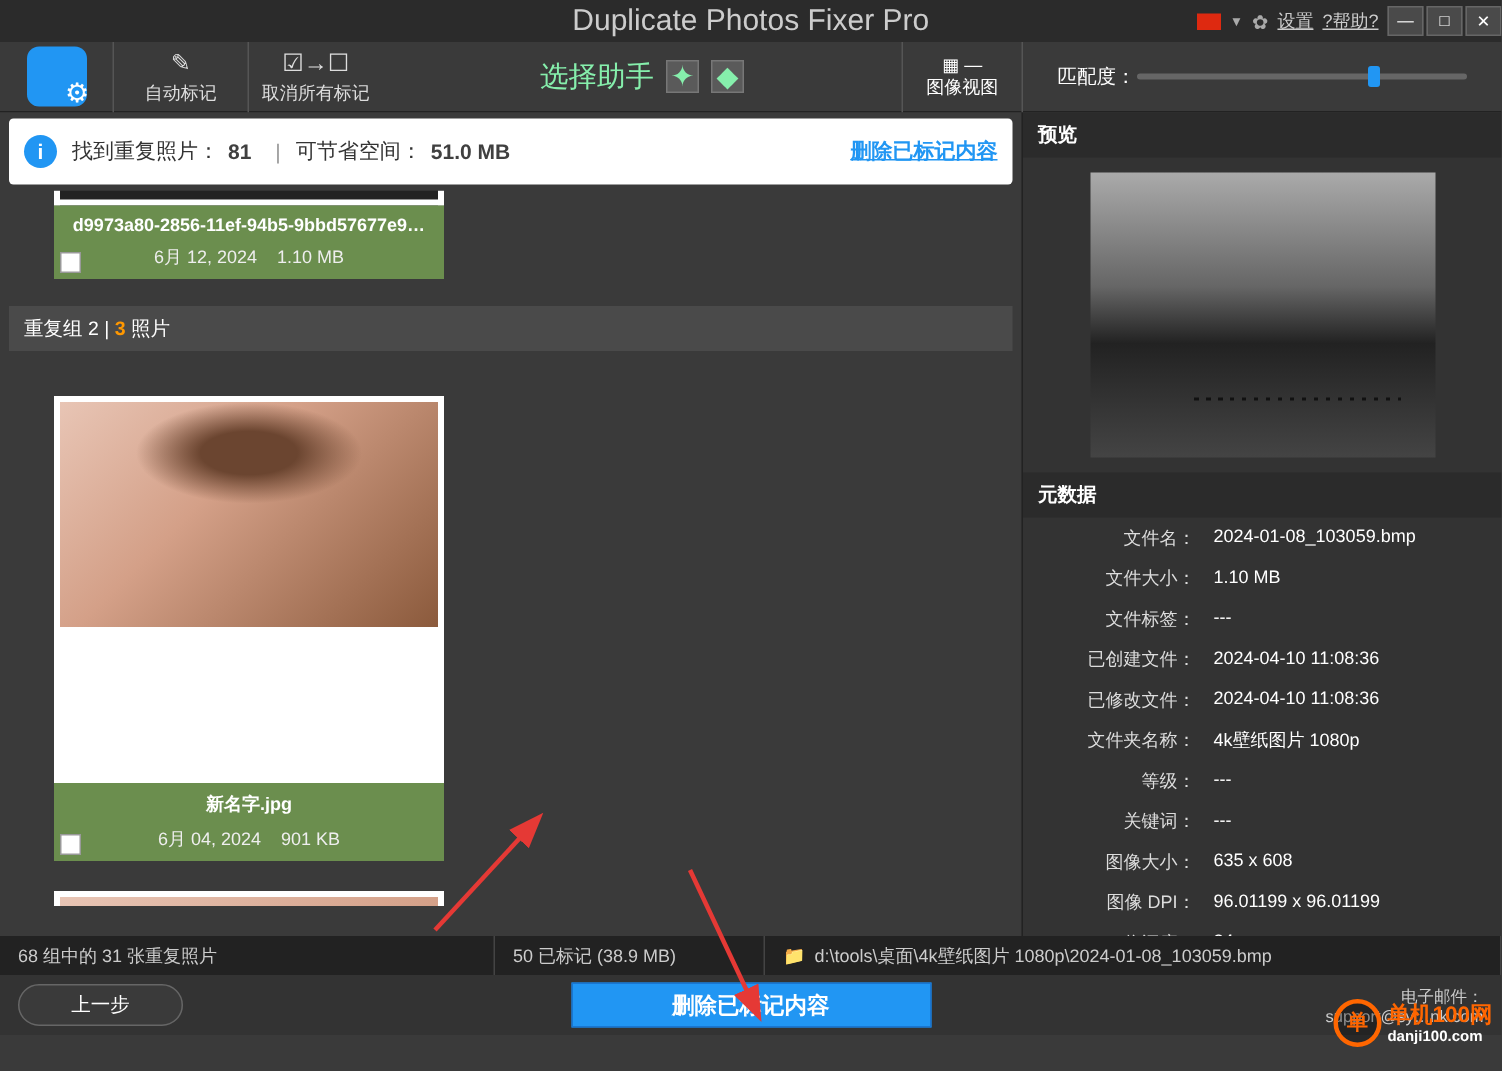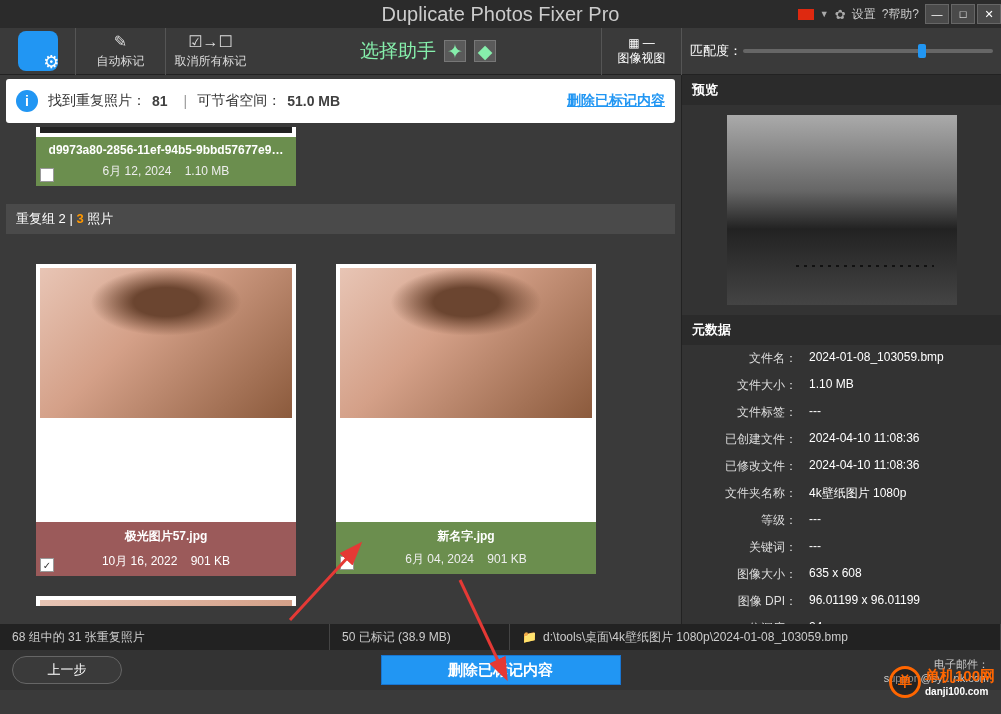--- a/index.html
+++ b/index.html
@@ -3,33 +3,33 @@
 <meta charset="utf-8">
 <style>
 * { margin: 0; padding: 0; box-sizing: border-box; font-family: "Microsoft YaHei", sans-serif; }
 body { background: #3a3a3a; color: #fff; width: 1001px; height: 714px; overflow: hidden; position: relative; }
 
 .titlebar { height: 28px; background: #2b2b2b; display: flex; align-items: center; position: relative; }
 .titlebar .title { position: absolute; left: 50%; transform: translateX(-50%); color: #ccc; font-size: 20px; }
 .titlebar .right { position: absolute; right: 0; display: flex; align-items: center; gap: 2px; }
 .titlebar .flag { width: 16px; height: 11px; background: linear-gradient(to bottom, #de2910 0%, #de2910 100%); margin-right: 4px; }
 .titlebar .gear { color: #aaa; font-size: 13px; margin: 0 4px; }
-.titlebar .menu-text { color: #ccc; font-size: 12px; margin-right: 4px; }
+.titlebar .menu-text { color: #ccc; font-size: 12px; margin-right: 4px; text-decoration: underline; }
 .titlebar .winbtn { width: 24px; height: 20px; background: #4a4a4a; border: 1px solid #666; color: #fff; font-size: 11px; display: flex; align-items: center; justify-content: center; cursor: pointer; }
 
 .toolbar { height: 47px; background: #3a3a3a; display: flex; align-items: center; border-bottom: 1px solid #222; }
 .logo { width: 75px; height: 47px; display: flex; align-items: center; justify-content: center; }
 .logo-icon { width: 40px; height: 40px; background: #2196f3; border-radius: 8px; position: relative; }
 .logo-icon::after { content: "⚙"; position: absolute; bottom: -2px; right: -2px; color: #fff; font-size: 18px; }
 .tbbtn { width: 90px; height: 47px; border-left: 1px solid #555; display: flex; flex-direction: column; align-items: center; justify-content: center; cursor: pointer; font-size: 12px; color: #ddd; }
 .tbbtn .tbicon { font-size: 16px; margin-bottom: 2px; }
 .tbhelper { flex: 1; display: flex; align-items: center; justify-content: center; gap: 8px; color: #86efac; font-size: 19px; }
 .tbhelper .sq { width: 22px; height: 22px; background: #5a5a5a; border: 1px solid #777; display: flex; align-items: center; justify-content: center; }
 .viewbtn { width: 80px; border-left: 1px solid #555; height: 47px; display: flex; flex-direction: column; align-items: center; justify-content: center; font-size: 12px; cursor: pointer; }
-.rightpanel-top { width: 320px; height: 47px; border-left: 1px solid #555; display: flex; align-items: center; padding: 0 8px; gap: 1px; font-size: 13px; }
+.rightpanel-top { width: 320px; height: 47px; border-left: 1px solid #555; display: flex; align-items: center; padding: 0 23px; gap: 1px; font-size: 13px; }
 .slider { flex: 1; height: 4px; background: #666; position: relative; border-radius: 2px; }
 .slider .thumb { position: absolute; left: 70%; top: -5px; width: 8px; height: 14px; background: #2196f3; border-radius: 2px; }
 
 .main { display: flex; height: 549px; }
 .leftcol { width: 681px; background: #3a3a3a; display: flex; flex-direction: column; }
 .infobar { height: 44px; margin: 4px 6px; background: #fff; border-radius: 3px; display: flex; align-items: center; padding: 0 10px; font-size: 14px; color: #333; }
 .infobar .iicon { width: 22px; height: 22px; background: #2196f3; border-radius: 50%; color: #fff; display: flex; align-items: center; justify-content: center; font-weight: bold; margin-right: 10px; }
 .infobar .num { color: #404040; font-weight: bold; margin: 0 6px; }
 .infobar .sep { margin: 0 10px; color: #999; }
 .infobar .del-link { margin-left: auto; color: #2196f3; text-decoration: underline; cursor: pointer; font-weight: bold; }
@@ -166,34 +166,20 @@
 
       <div class="grouphdr">
         <span>重复组 2</span>
         <span> | </span>
         <span class="orange">3</span>
         <span> </span>
         <span>照片</span>
       </div>
 
       <div class="cards">
-        <div class="card">
-          <div class="imgwrap">
-              <div class="img"></div>
-              <div class="spacer"></div>
-            </div>
-          <div class="card-red">
-            <div class="fn">极光图片57.jpg</div>
-            <div class="meta">
-              <span>10月 16, 2022</span>&nbsp;&nbsp;&nbsp;
-              <span>901 KB</span>
-            </div>
-            <div class="cb">✓</div>
-          </div>
-        </div>
         <div class="card">
           <div class="imgwrap">
               <div class="img"></div>
               <div class="spacer"></div>
             </div>
           <div class="card-green">
             <div class="fn">新名字.jpg</div>
             <div class="meta">
               <span>6月 04, 2024</span>&nbsp;&nbsp;&nbsp;
               <span>901 KB</span>

